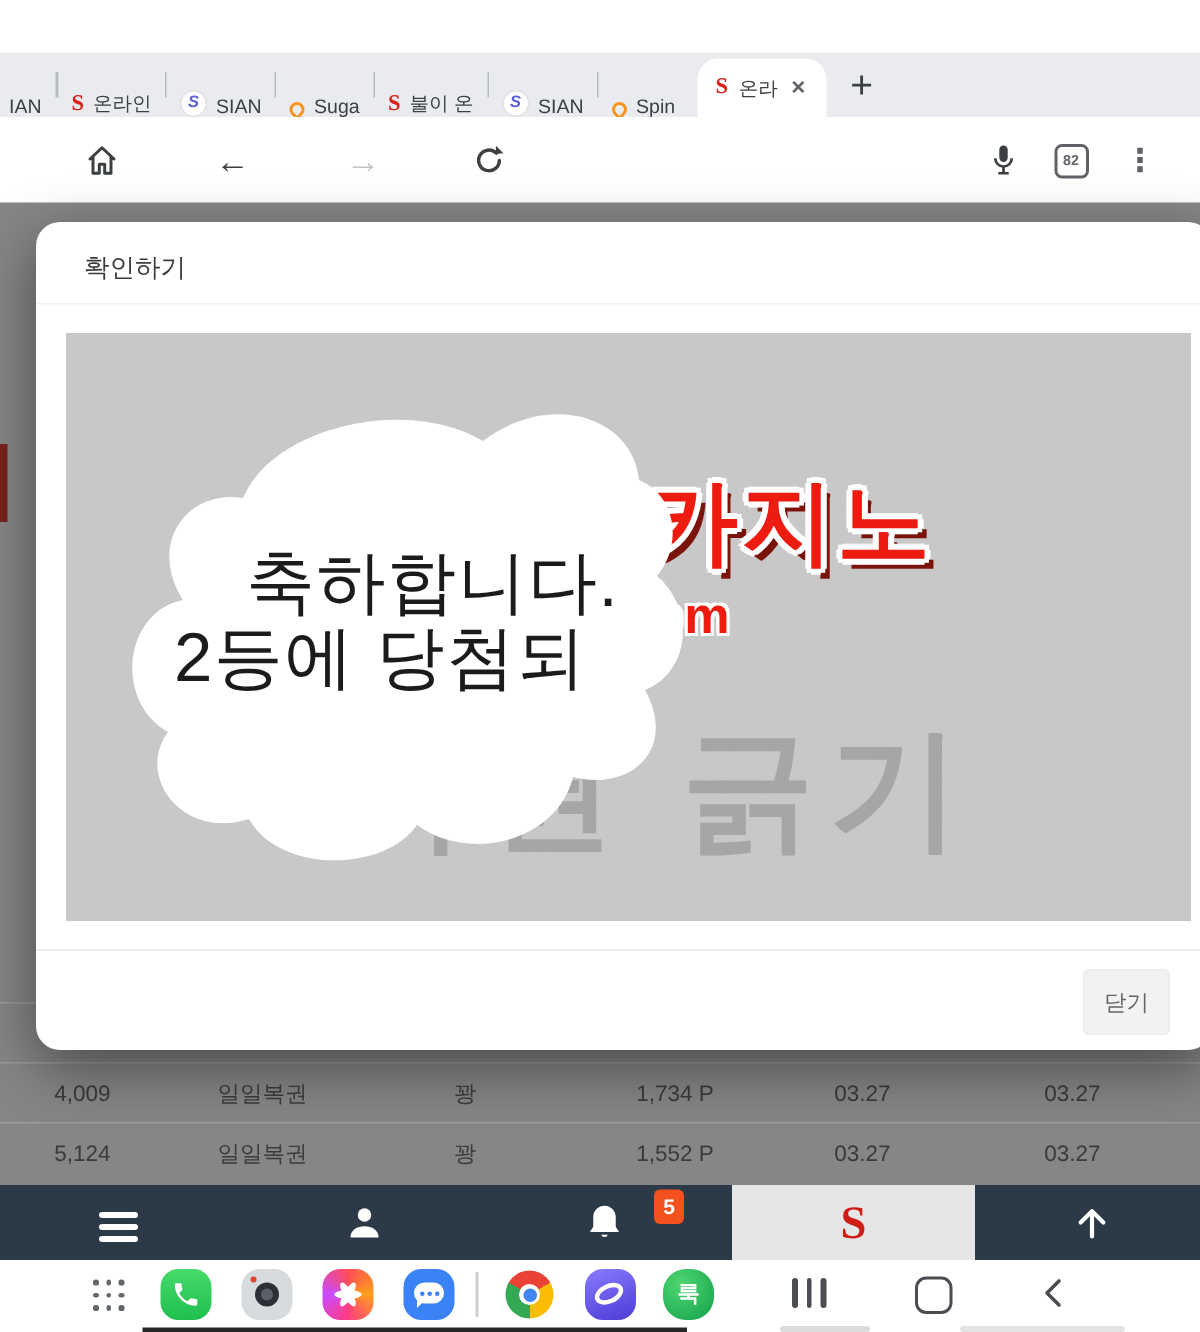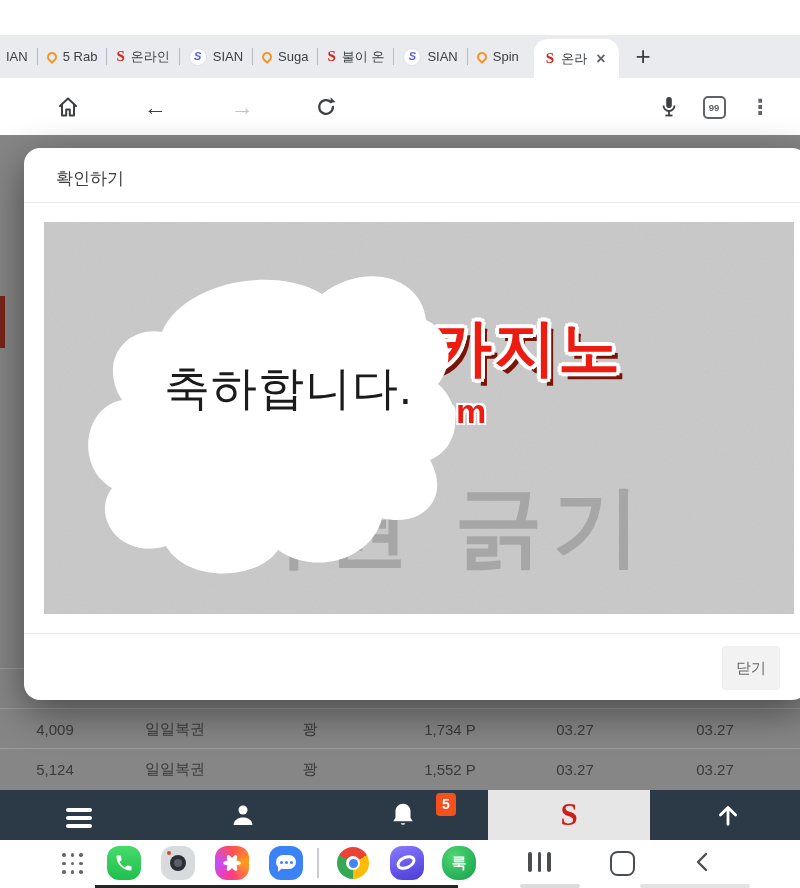--- a/index.html
+++ b/index.html
@@ -15,21 +15,21 @@
   .green-icon{left:110px;top:8px;width:17px;height:17px;border-radius:50%;border:3px solid #55c21f;background:#fff;box-sizing:border-box;}
   .green-icon:after{content:"";position:absolute;left:4px;top:2px;width:3px;height:6px;background:#55c21f;border-radius:2px;}
   .wifi{left:696px;top:9px;}
   .sigbars{left:726px;top:10px;width:20px;height:15px;}
   .sigbars i{position:absolute;bottom:0;width:3px;background:#5d6165;border-radius:1px;}
   .battery{left:752px;top:8px;width:31px;height:18px;background:#4e5257;border-radius:9px;color:#f2f2f2;
     font-size:10.5px;font-weight:700;text-align:center;line-height:18px;}
 
   
   .tabstrip{left:0;top:35px;width:800px;height:43px;background:#e9ebee;display:flex;align-items:center;}
-  .tab{display:flex;align-items:center;gap:6px;padding:0 9px;height:43px;color:#3c4043;font-size:13px;white-space:nowrap;}
+  .tab{display:flex;align-items:flex-end;gap:6px;padding:0 9px;height:43px;color:#3c4043;font-size:13px;white-space:nowrap;}
   .tabdiv{width:1px;height:17px;background:#b7bbc1;}
   .fav-s{color:#d8211a;font-weight:800;font-size:15px;font-family:"Liberation Serif","DejaVu Serif",serif;}
   .fav-flame{width:10px;height:10px;border:2px solid #f7941d;border-radius:50% 50% 50% 0;transform:rotate(-45deg);box-sizing:border-box;}
   .fav-sian{width:16px;height:16px;border-radius:50%;background:#fff;border:1px solid #dfe1e5;color:#5b5fd8;
     font-size:11px;font-weight:700;font-style:italic;text-align:center;line-height:15px;}
   .tab-active{display:flex;align-items:center;gap:7px;align-self:flex-end;height:39px;background:#fff;
     border-radius:14px 14px 0 0;padding:0 12px;margin-left:6px;color:#3c4043;font-size:13px;}
   .tab-x{color:#5f6368;font-size:16px;font-weight:600;padding:0 2px;}
   .newtab{margin-left:16px;color:#3c4043;font-size:26px;font-weight:300;}
 
@@ -99,24 +99,20 @@
 <body>
 
 <div class="screen">
 
 
   <div class="abs tabstrip">
     <div class="tab" style="padding-left:6px">
       <span>IAN</span>
     </div>
     <div class="tabdiv"></div>
-    <div class="tab">
-      <span class="fav-flame"></span>
-      <span>5 Rab</span>
-    </div>
     <div class="tabdiv"></div>
     <div class="tab">
       <span class="fav-s">S</span>
       <span>온라인</span>
     </div>
     <div class="tabdiv"></div>
     <div class="tab">
       <span class="fav-sian">S</span>
       <span>SIAN</span>
     </div>
@@ -174,21 +170,21 @@
     </div>
     <div class="tb-ico" style="left:655px">
       <svg width="22" height="24" viewBox="0 0 22 24">
         <rect x="8.2" y="2" width="5.6" height="11" rx="2.8" fill="#3c4043"></rect>
         <path d="M5.5 10.5a5.5 5.5 0 0 0 11 0" fill="none" stroke="#3c4043" stroke-width="1.8"></path>
         <line x1="11" y1="16" x2="11" y2="20" stroke="#3c4043" stroke-width="1.8"></line>
         <line x1="7.5" y1="20.5" x2="14.5" y2="20.5" stroke="#3c4043" stroke-width="1.8"></line>
       </svg>
     </div>
     <div class="tb-ico" style="left:700px">
-      <div class="tabcount">99</div>
+      <div class="tabcount">82</div>
     </div>
     <div class="tb-ico menu3" style="left:746px">⋮</div>
   </div>
 
   <div class="abs pagebg">
     <div class="abs notice" style="position:absolute">추가 복권은 랜덤으로 발급되며 발급 확률은 18%입니다</div>
     <div class="trow" style="position:absolute;top:533px">
       <span>4,010</span>
       <span>일일복권</span>
       <span>꽝</span>
@@ -230,20 +226,21 @@
         <rect width="750" height="392" filter="url(#grain)" opacity="0.45"></rect>
       </svg>
       <div class="abs coating-label">복권 긁기</div>
       <div class="abs brand">온카지노</div>
       <div class="abs brand-domain">.com</div>
       <svg class="abs blobbox" viewBox="0 0 420 350">
         <path d="M 90 70 C 110 22 200 2 250 32 C 295 -2 350 16 354 58 C 378 68 384 100 366 122 C 392 144 388 186 358 198 C 380 238 348 266 310 256 C 300 298 242 314 206 288 C 184 320 114 320 94 284 C 50 298 18 256 40 226 C 4 206 10 146 50 138 C 26 100 53 64 90 70 Z" fill="#ffffff"></path>
       </svg>
       <div class="abs blobclip">
         <div class="congrats" style="left:92px;top:96px">축하합니다.</div>
+        <div class="congrats" style="left:44px;top:146px">2등에 당첨되</div>
       </div>
     </div>
 
     <div class="abs mdiv2"></div>
     <div class="abs btn-close">닫기</div>
   </div>
 
   <div class="abs sitenav">
     <div class="abs litebox" style="position:absolute">
       <span class="s-big">S</span>

